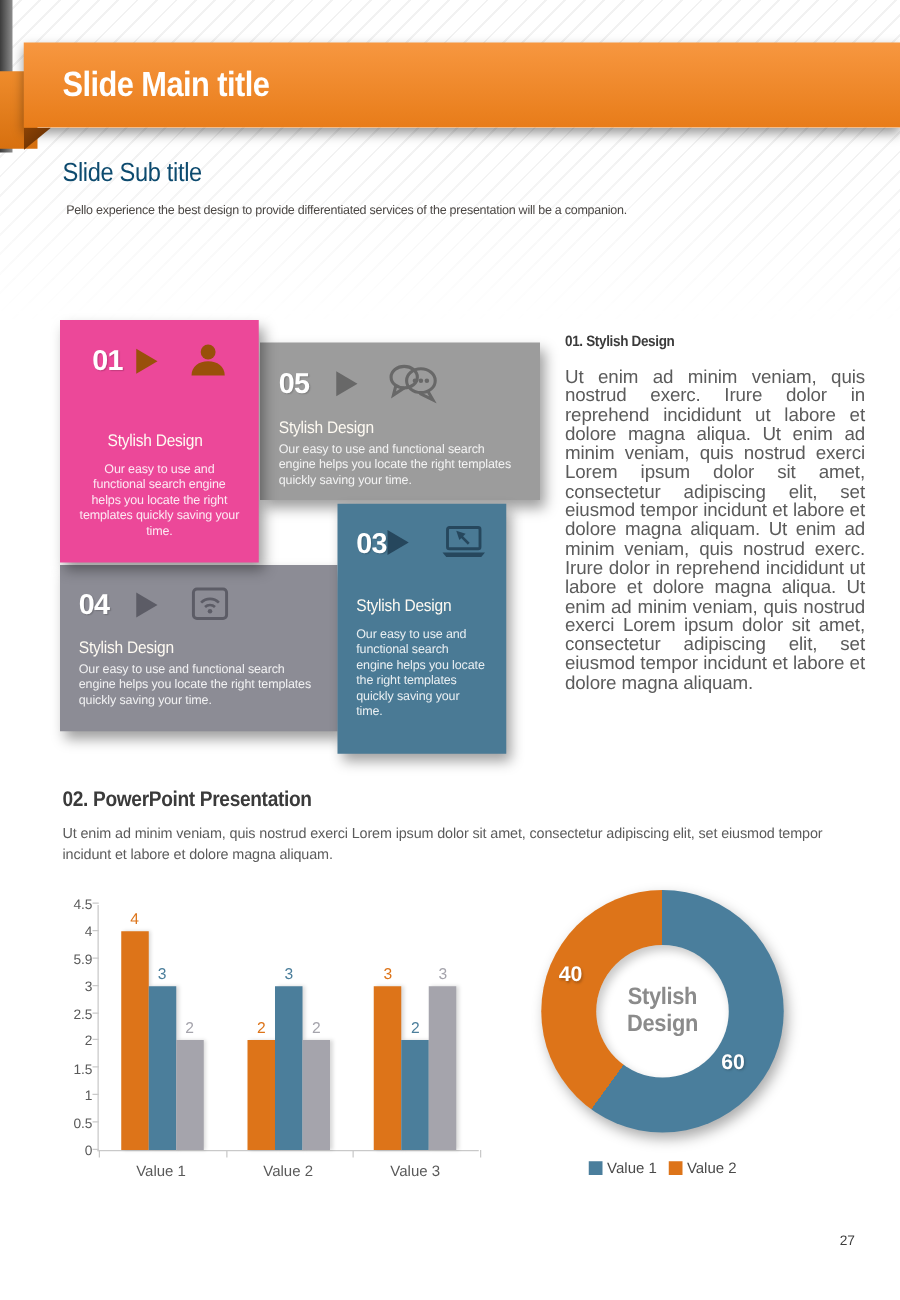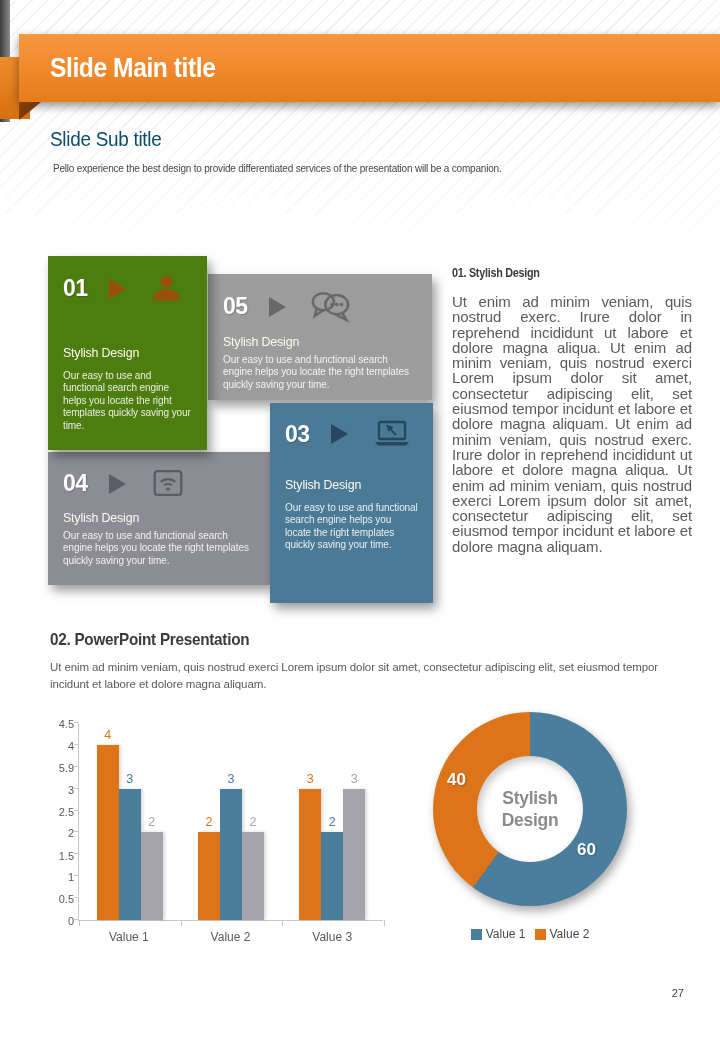--- a/index.html
+++ b/index.html
@@ -42,21 +42,21 @@
     border-left:17px solid var(--accent);margin-right:24px;}
   .icon{color:var(--accent);display:flex;align-items:center;}
   .box-title{font-size:13.5px;letter-spacing:-.2px;color:#fefaf2;}
   .box-title span{display:inline-block;transform:scaleX(.92);transform-origin:0 50%;}
   .box-desc{font-size:10px;line-height:12.4px;color:rgba(255,255,255,.88);letter-spacing:-.1px;}
 
   .box1{left:48px;top:256px;width:159px;height:194px;z-index:3;}
   .box1 .box-title{margin-top:40px;} .box1 .box-desc{margin-top:10px;}
   .box2{left:208px;top:274px;width:224px;height:126px;z-index:1;}
   .box2 .box-title{margin-top:11px;} .box2 .box-desc{margin-top:5px;}
-  .box3{left:270px;top:403px;width:163px;height:200px;z-index:4;}
+  .box3{left:270px;top:403px;width:135px;height:200px;z-index:4;}
   .box3 .box-title{margin-top:28px;} .box3 .box-desc{margin-top:10px;}
   .box4{left:48px;top:452px;width:222px;height:133px;z-index:2;}
   .box4 .box-title{margin-top:11px;} .box4 .box-desc{margin-top:5px;}
 
   
   .section1{position:absolute;left:452px;top:266px;width:240px;}
   .sec-heading{font-size:12px;font-weight:bold;color:#3b3b3b;letter-spacing:-.3px;}
   .sec-heading span{display:inline-block;transform:scaleX(.9);transform-origin:0 50%;}
   .section1 .sec-body{margin-top:14px;font-size:15px;line-height:15.3px;color:#5b5b5b;
     text-align:justify;letter-spacing:-.1px;}
@@ -149,21 +149,21 @@
         <path d="M11.5 14.5 a10.5 10.5 0 0 1 15 0" fill="none" stroke="currentColor" stroke-width="2.2"></path>
         <path d="M14.8 18.2 a6 6 0 0 1 8.4 0" fill="none" stroke="currentColor" stroke-width="2.2"></path>
         <circle cx="19" cy="21.8" r="1.9" fill="currentColor"></circle>
       </svg>
     </div>
   </div>
   <div class="box-title" data-name="box-title"><span>Stylish Design</span></div>
   <div class="box-desc" data-name="box-description">Our easy to use and functional search engine helps you locate the right templates quickly saving your time.</div>
 </div>
 
-<div class="box box1" data-name="feature-box-01" style="background: #4d7c0f; --accent: #99500a;">
+<div class="box box1" data-name="feature-box-01" style="background: #ec4899; text-align: center; --accent: #99500a;">
   <div class="head" data-name="box-head">
     <div class="num" data-name="box-number">01</div>
     <div class="tri" data-name="play-triangle-icon"></div>
     <div class="icon" data-name="person-icon">
       <svg width="33" height="33" viewBox="0 0 36 36">
         <circle cx="18" cy="10.5" r="6.5" fill="currentColor"></circle>
         <path d="M3.5 31 c0-8 6.5-12.5 14.5-12.5 S32.5 23 32.5 31 z" fill="currentColor"></path>
       </svg>
     </div>
   </div>

